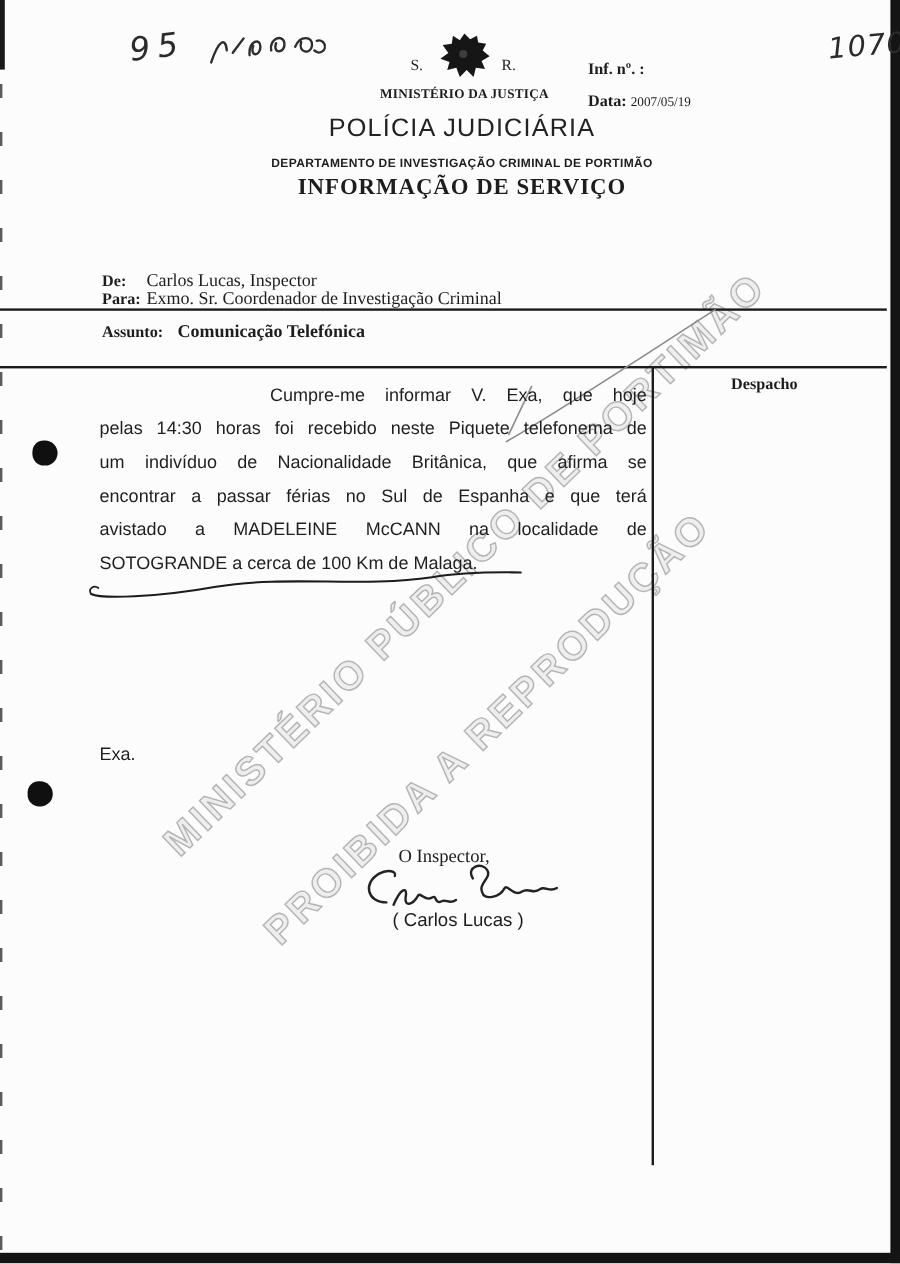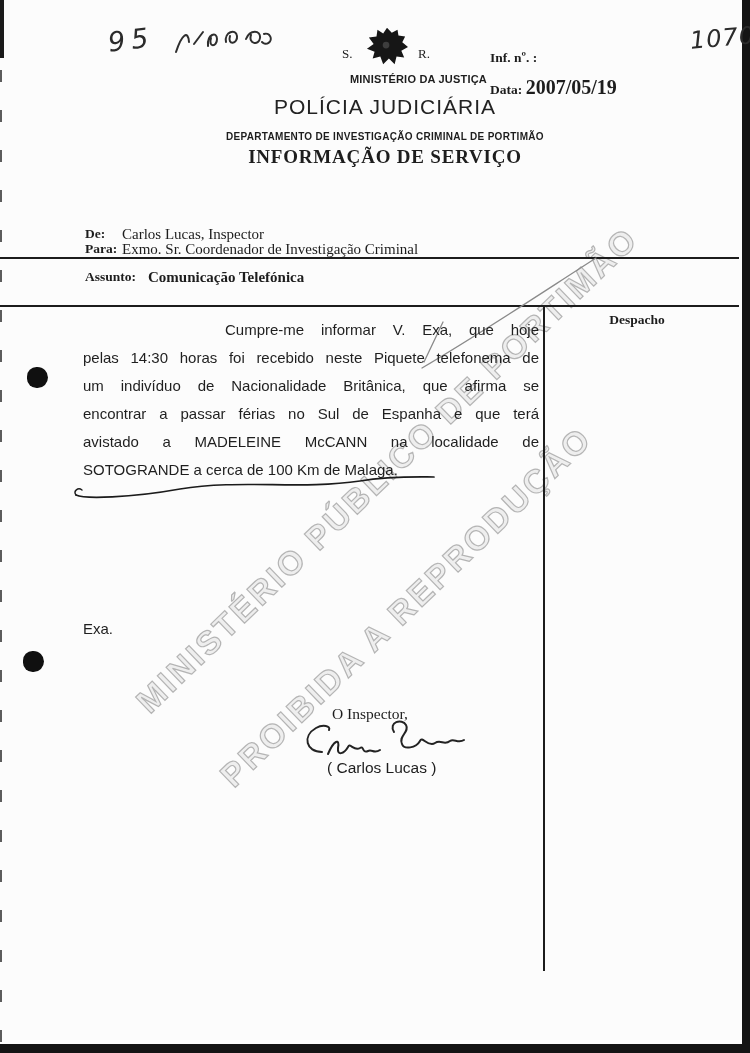--- a/index.html
+++ b/index.html
@@ -19,26 +19,26 @@
   .hole1{left:27px;top:367px;}
   .hole2{left:23px;top:651px;}
   
   .hw{font-family:"DejaVu Sans", sans-serif;font-style:italic;color:#2b2b2b;}
   .hw-left{left:108px;top:24px;font-size:27px;transform:rotate(-7deg);letter-spacing:6px;}
   .hw-right{left:690px;top:24px;font-size:24px;transform:rotate(-5deg);letter-spacing:1px;}
   
   .initial{font-size:13px;top:46px;}
   .initial-s{left:342px;}
   .initial-r{left:418px;}
-  .ministry{left:287px;top:73px;width:200px;text-align:right;
-    font-family:Liberation Sans, sans-serif;font-size:11px;font-weight:700;letter-spacing:.2px;}
+  .ministry{left:287px;top:73px;width:200px;text-align:center;
+    font-family:Liberation Serif, serif;font-size:11px;font-weight:700;letter-spacing:.2px;}
   .inf-label{left:490px;top:50px;font-size:13.5px;font-weight:700;}
   .date-row{left:490px;top:76px;font-size:13.5px;}
   .date-label{font-weight:700;}
-  .date-value{font-size:20px;font-weight:700;}
+  .date-value{font-size:11px;font-weight:400;}
   .org{left:185px;top:95px;width:400px;text-align:center;
     font-family:"Liberation Sans", sans-serif;font-size:21px;letter-spacing:1px;color:#222;}
   .dept{left:135px;top:131px;width:500px;text-align:center;
     font-family:"Liberation Sans", sans-serif;font-size:10px;font-weight:700;letter-spacing:.3px;}
   .doc-title{left:185px;top:146px;width:400px;text-align:center;
     font-size:19px;font-weight:700;letter-spacing:.8px;}
   
   .meta-label{font-size:13.5px;font-weight:700;}
   .meta-value{font-size:15px;}
   .row-para{top:203px;margin-top:38px;} .row-de{top:226px;} .row-assunto{top:269px;}

